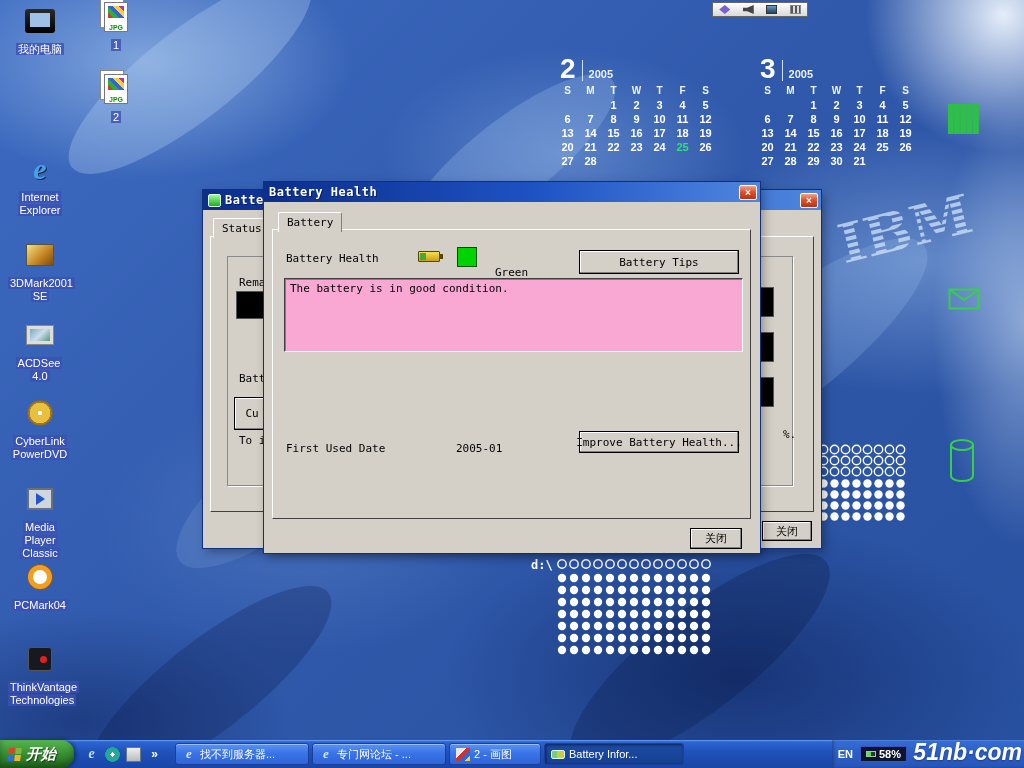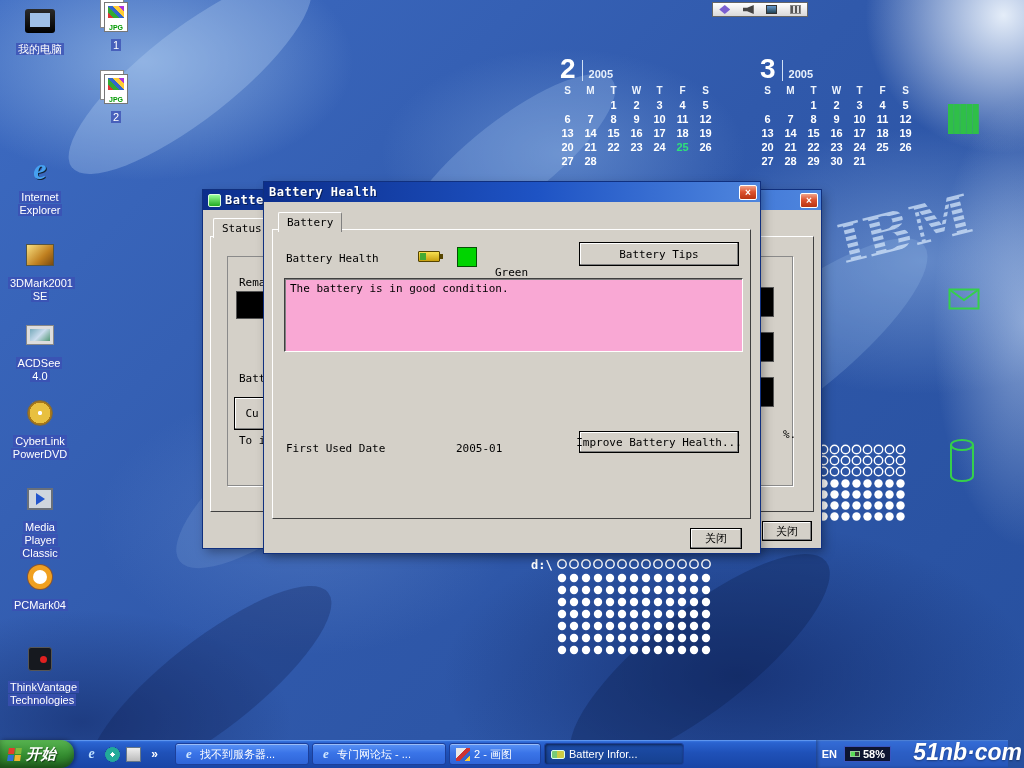--- a/index.html
+++ b/index.html
@@ -101,21 +101,21 @@
   .group-box{position:absolute;border:1px solid #8a8a8a;box-shadow:1px 1px 0 #fff}
   .gauge{position:absolute;background:#000;border:1px solid #555}
   .indicator{position:absolute;width:20px;height:20px;background:#00d400;border:1px solid #055005}
   .bat{position:absolute;width:22px;height:11px;background:linear-gradient(#f8e050,#c8a010);border:1px solid #554400;border-radius:1px}
   .bat::after{content:"";position:absolute;right:-4px;top:2px;width:3px;height:5px;background:#554400}
   .bat::before{content:"";position:absolute;left:1px;top:1px;bottom:1px;width:6px;background:#4a3}
   .field-row{height:15px;font:11px "DejaVu Sans Mono",monospace;white-space:nowrap}
   .field-label{display:inline-block;width:170px}
 
   
-  .taskbar{position:absolute;left:0;right:16px;bottom:0;height:28px;z-index:50;display:flex;align-items:center;
+  .taskbar{position:absolute;left:0;right:0;bottom:0;height:28px;z-index:50;display:flex;align-items:center;
     background:linear-gradient(#3d7ce6 0%,#2a63d0 10%,#1f51b8 45%,#1945a6 100%);box-shadow:inset 0 1px 0 #5d95ee}
   .start-button{height:28px;flex:0 0 auto;display:flex;align-items:center;gap:5px;padding:0 18px 0 8px;color:#fff;
     font:italic 700 15px "Liberation Sans",sans-serif;text-shadow:1px 1px 1px rgba(0,0,0,.5);border-radius:0 13px 13px 0;
     background:linear-gradient(#58b551,#348c30 55%,#256f23);box-shadow:inset 0 -4px 7px rgba(0,0,0,.3),2px 0 4px rgba(0,0,0,.4)}
   .win-flag{display:grid;grid-template:6px 6px/6px 6px;gap:1px;transform:skew(-8deg)}
   .win-flag i{display:block}
   .win-flag i:nth-child(1){background:#e23d2d}.win-flag i:nth-child(2){background:#7eb93c}
   .win-flag i:nth-child(3){background:#2f6fd8}.win-flag i:nth-child(4){background:#f0b32f}
   .quick-launch{display:flex;align-items:center;gap:6px;padding:0 9px 0 10px;flex:0 0 auto}
   .ql{width:15px;height:15px;display:flex;align-items:center;justify-content:center}
@@ -551,21 +551,21 @@
     <div class="titlebar">
       <span class="title">Battery Health</span>
       <div class="x">×</div>
     </div>
     <div class="tab" style="left:14px;top:30px">Battery</div>
     <div class="tab-page" style="left:8px;top:47px;width:479px;height:290px">
       <div class="lbl" style="left:13px;top:22px">Battery Health</div>
       <span class="bat" style="left:145px;top:21px"></span>
       <span class="indicator" style="left:184px;top:17px"></span>
       <div class="lbl" style="left:222px;top:36px">Green</div>
-      <div class="btn" style="left:306px;top:12px;width:160px;height:24px">Battery Tips</div>
+      <div class="btn" style="left:306px;top:20px;width:160px;height:24px">Battery Tips</div>
       <div class="sunk" style="left:11px;top:48px;width:459px;height:74px">
         <span>The battery is in good condition.</span>
       </div>
       <div class="field-row" style="position:absolute;left:13px;top:212px">
         <span class="field-label">First Used Date</span><span class="field-value">2005-01</span>
       </div>
       <div class="btn" style="left:306px;top:201px;width:160px;height:22px">Improve Battery Health...</div>
     </div>
     <div class="btn" style="left:426px;top:346px;width:52px;height:21px">关闭</div>
   </div>

